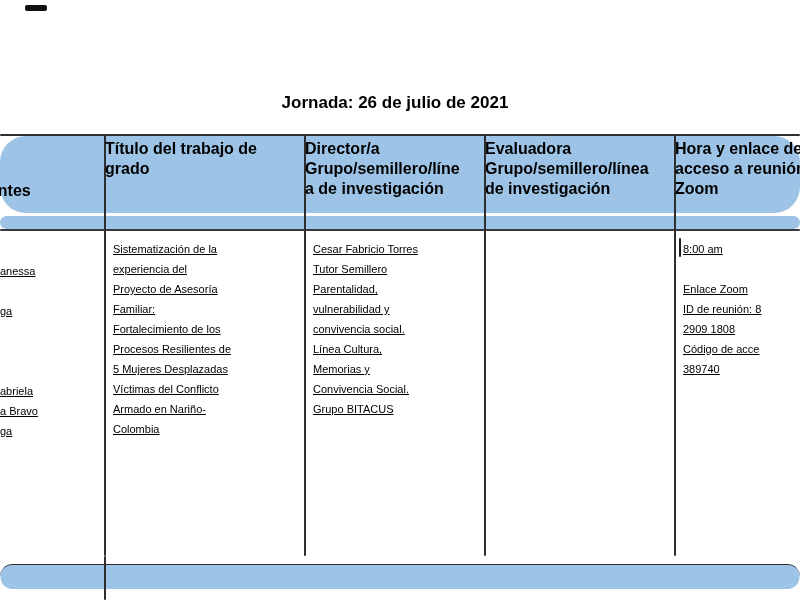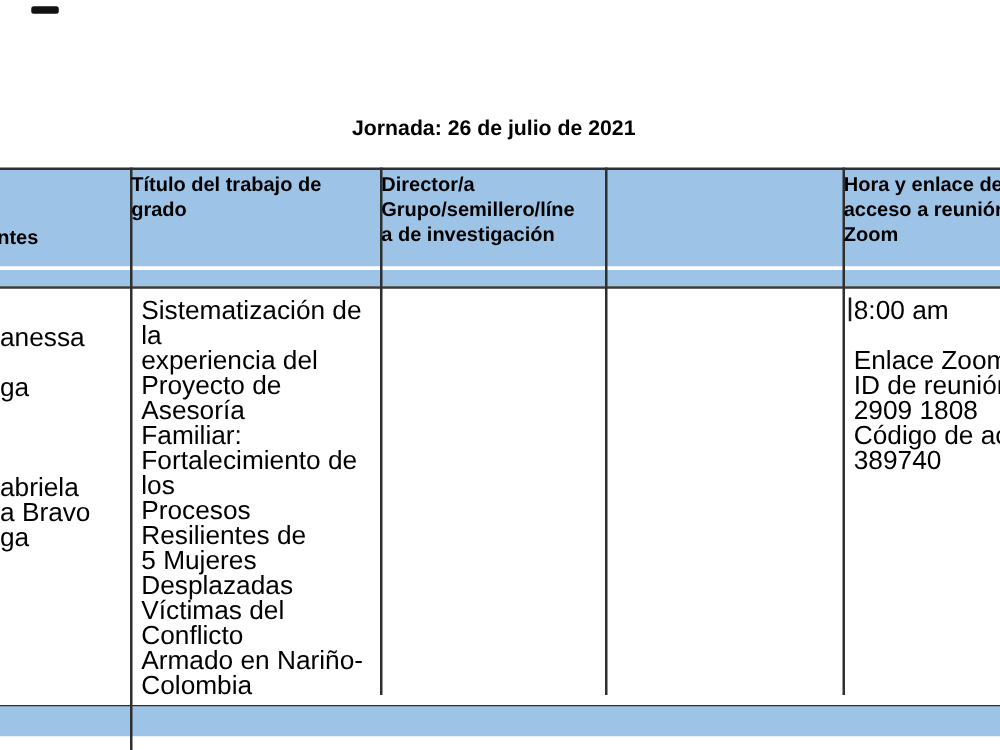--- a/index.html
+++ b/index.html
@@ -1,15 +1,15 @@
 <!DOCTYPE html>
 <html><head>
 <meta charset="utf-8">
 <style>
-  * { margin:0; padding:0; box-sizing:border-box; }
+  * { margin:0; padding:0; box-sizing:border-box;border-radius:26px; }
   html,body { background:#ffffff; }
   .page {
     position:relative; width:800px; height:600px; background:#ffffff;
     overflow:hidden; font-family:"Liberation Sans", sans-serif; color:#000;
   }
   .top-mark { position:absolute; left:25px; top:5px; width:22px; height:6px;
     background:#121212; border-radius:2px; }
   .doc-title { position:absolute; left:0; top:93px; width:790px;
     text-align:center; font-size:17px; font-weight:bold; }
 
@@ -27,21 +27,21 @@
   
   .hc { position:absolute; top:139px; font-size:16px; font-weight:bold;
     line-height:20px; text-align:left; white-space:pre-line; }
   .hc1 { left:-60px; width:165px; top:181px; }
   .hc2 { left:105px; width:200px; }
   .hc3 { left:305px; width:176px; }
   .hc4 { left:485px; width:190px; }
   .hc5 { left:675px; width:170px; }
 
   
-  .bc { position:absolute; font-size:21px; line-height:20px; white-space:pre-line; }
+  .bc { position:absolute; font-size:11px; line-height:20px; white-space:pre-line;text-decoration:underline; }
   .bc1 { left:0px;   top:261px; width:110px; }
   .bc2 { left:113px; top:239px; width:190px; }
   .bc3 { left:313px; top:239px; width:175px; }
   .bc4 { left:492px; top:239px; width:185px; }
   .bc5 { left:683px; top:239px; width:170px; white-space:pre; }
 
   .caret { position:absolute; left:679px; top:238px; width:2px; height:19px; background:#1a1a1a; }
 </style>
 </head>
 <body>
@@ -60,20 +60,23 @@
   <div class="vline v2"></div>
   <div class="vline v3"></div>
   <div class="vline v4"></div>
 
   <div class="hc hc1">Estudiantes</div>
   <div class="hc hc2">Título del trabajo de
 grado</div>
   <div class="hc hc3">Director/a
 Grupo/semillero/líne
 a de investigación</div>
+  <div class="hc hc4">Evaluadora
+Grupo/semillero/línea
+de investigación</div>
   <div class="hc hc5">Hora y enlace de
 acceso a reunión
 Zoom</div>
 
   <div class="bc bc1">anessa
 
 ga
 
 
 
@@ -83,20 +86,29 @@
   <div class="bc bc2">Sistematización de la
 experiencia del
 Proyecto de Asesoría
 Familiar:
 Fortalecimiento de los
 Procesos Resilientes de
 5 Mujeres Desplazadas
 Víctimas del Conflicto
 Armado en Nariño-
 Colombia</div>
+  <div class="bc bc3">Cesar Fabricio Torres
+Tutor Semillero
+Parentalidad,
+vulnerabilidad y
+convivencia social.
+Línea Cultura,
+Memorias y
+Convivencia Social.
+Grupo BITACUS</div>
   <div class="bc bc5">8:00 am
 
 Enlace Zoom
 ID de reunión: 8
 2909 1808
 Código de acce
 389740</div>
 
   <div class="caret"></div>
 

